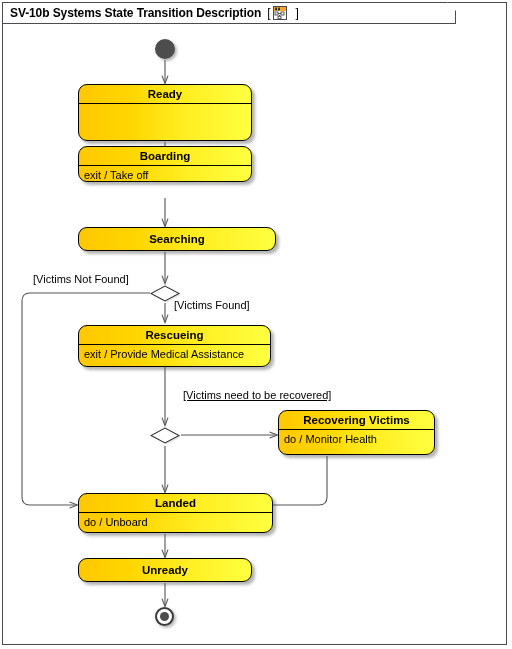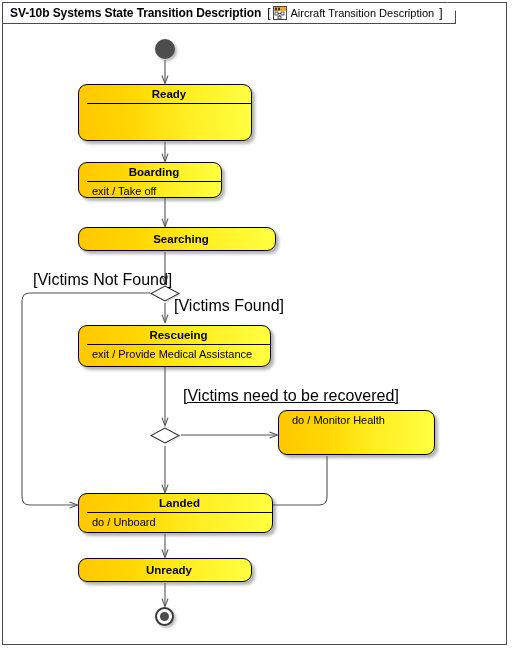--- a/index.html
+++ b/index.html
@@ -39,21 +39,20 @@
   
   #edges{position:absolute;left:0;top:0;width:512px;height:649px;pointer-events:none;}
 
   
   .state{
     position:absolute;box-sizing:border-box;
     border:1px solid #000000;border-radius:9px;
     background:linear-gradient(to right,#FFC800 0%,#FFD500 28%,#FFEE22 62%,#FFFF40 100%);
     box-shadow:3px 3px 3px rgba(90,90,90,0.45);
     overflow:hidden;
-    padding-left:8px;
   }
   .state .hdr{
     height:18px;line-height:18px;text-align:center;
     font-size:11.5px;font-weight:bold;color:#000;
     white-space:nowrap;
   }
   .state.compound .hdr{border-bottom:1px solid #000;}
   .state .body{padding:2px 0 3px 5px;}
   .state .ln{
     font-size:11px;color:#000;line-height:14px;white-space:nowrap;
@@ -71,21 +70,21 @@
   }
   .final-inner{
     position:absolute;width:9px;height:9px;border-radius:50%;background:#4d4d4d;
   }
   .diamond{
     position:absolute;width:30px;height:17px;
   }
 
   
   .guard{
-    position:absolute;font-size:16px;color:#000;white-space:nowrap;
+    position:absolute;font-size:11px;color:#000;white-space:nowrap;
     line-height:13px;
   }
 </style>
 </head>
 <body>
 
 <div id="frame"></div>
 
 <div id="title-tab" style="width: 454px;">
   <span class="tname">SV-10b Systems State Transition Description</span>
@@ -96,21 +95,20 @@
       <rect x="1" y="1" width="12" height="4" fill="#F5A623"></rect>
       <rect x="2" y="1.6" width="2" height="2.8" fill="#333"></rect>
       <rect x="5" y="1.6" width="2" height="2.8" fill="#333"></rect>
       <rect x="2" y="6" width="3" height="3" fill="#ffffff" stroke="#333" stroke-width="0.8"></rect>
       <rect x="8" y="6" width="3" height="3" fill="#ffffff" stroke="#333" stroke-width="0.8"></rect>
       <rect x="5" y="10.2" width="3" height="2.6" fill="#ffffff" stroke="#333" stroke-width="0.8"></rect>
       <line x1="5" y1="7.5" x2="8" y2="7.5" stroke="#333" stroke-width="0.8"></line>
       <line x1="6.5" y1="9" x2="6.5" y2="10.2" stroke="#333" stroke-width="0.8"></line>
     </svg>
   </span>
-  <span class="sub">Aircraft Transition Description</span>
   <span class="brk" style="margin-left:5px">]</span>
 </div>
 
 <svg id="edges">
   <defs>
     <marker id="ah" markerWidth="10" markerHeight="10" refX="8.4" refY="3.6" orient="auto" markerUnits="userSpaceOnUse">
       <path d="M1,0.6 L9,3.6 L1,6.6" fill="none" stroke="#555555" stroke-width="1.1"></path>
     </marker>
   </defs>
   <g stroke="#555555" stroke-width="1.1" fill="none" marker-end="url(#ah)">
@@ -157,39 +155,40 @@
   </svg>
 </div>
 
 <div class="final-outer" style="left:155px;top:607px;"></div>
 <div class="final-inner" style="left:160px;top:612px;"></div>
 
 <div class="state compound" style="left:78px;top:84px;width:174px;height:57px;">
   <div class="hdr">Ready</div>
 </div>
 
-<div class="state compound" style="left:78px;top:162px;width:144px;height:36px;">
+<div class="state compound" style="left:78px;top:146px;width:174px;height:36px;">
   <div class="hdr">Boarding</div>
   <div class="body">
     <div class="ln">exit / Take off</div>
   </div>
 </div>
 
 <div class="state" style="left:78px;top:227px;width:198px;height:24px;">
   <div class="hdr" style="height:22px;line-height:22px;">Searching</div>
 </div>
 
 <div class="state compound" style="left:78px;top:309px;width:193px;height:42px;margin-top:16px;">
   <div class="hdr">Rescueing</div>
   <div class="body">
     <div class="ln">exit / Provide Medical Assistance</div>
   </div>
 </div>
 
 <div class="state compound" style="left:278px;top:410px;width:157px;height:45px;">
+  <div class="hdr">Recovering Victims</div>
   <div class="body">
     <div class="ln">do / Monitor Health</div>
   </div>
 </div>
 
 <div class="state compound" style="left:78px;top:493px;width:195px;height:40px;">
   <div class="hdr">Landed</div>
   <div class="body">
     <div class="ln">do / Unboard</div>
   </div>

